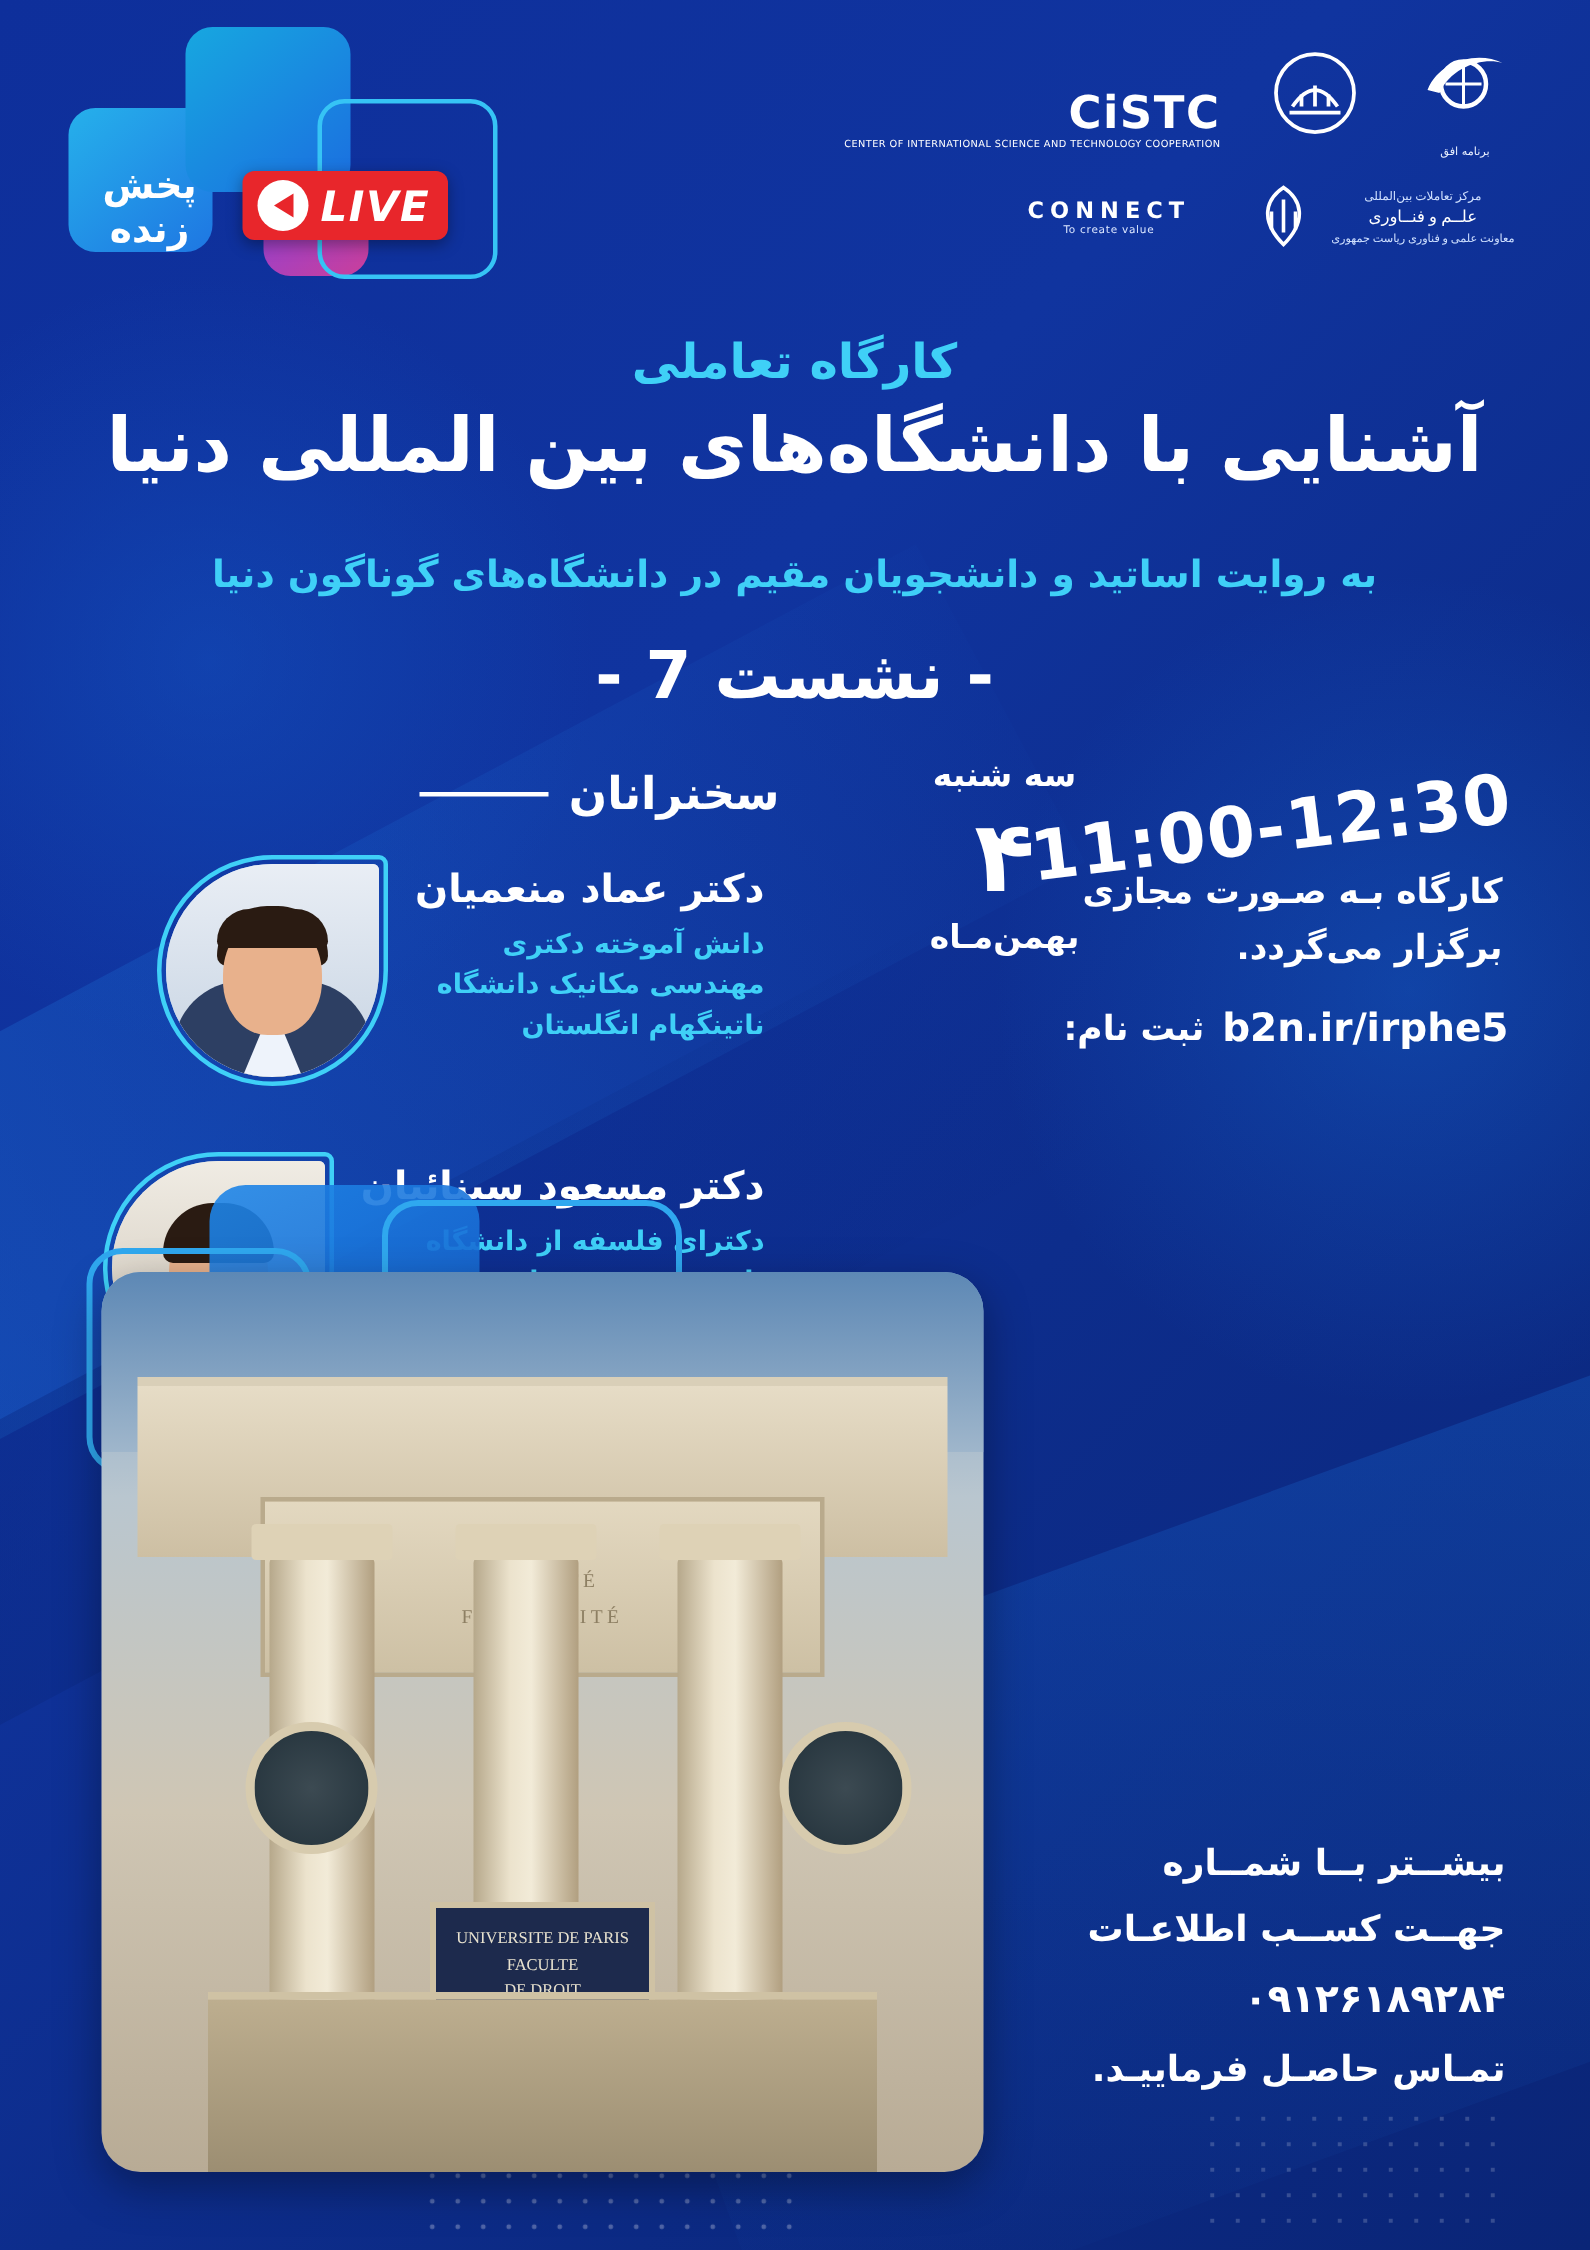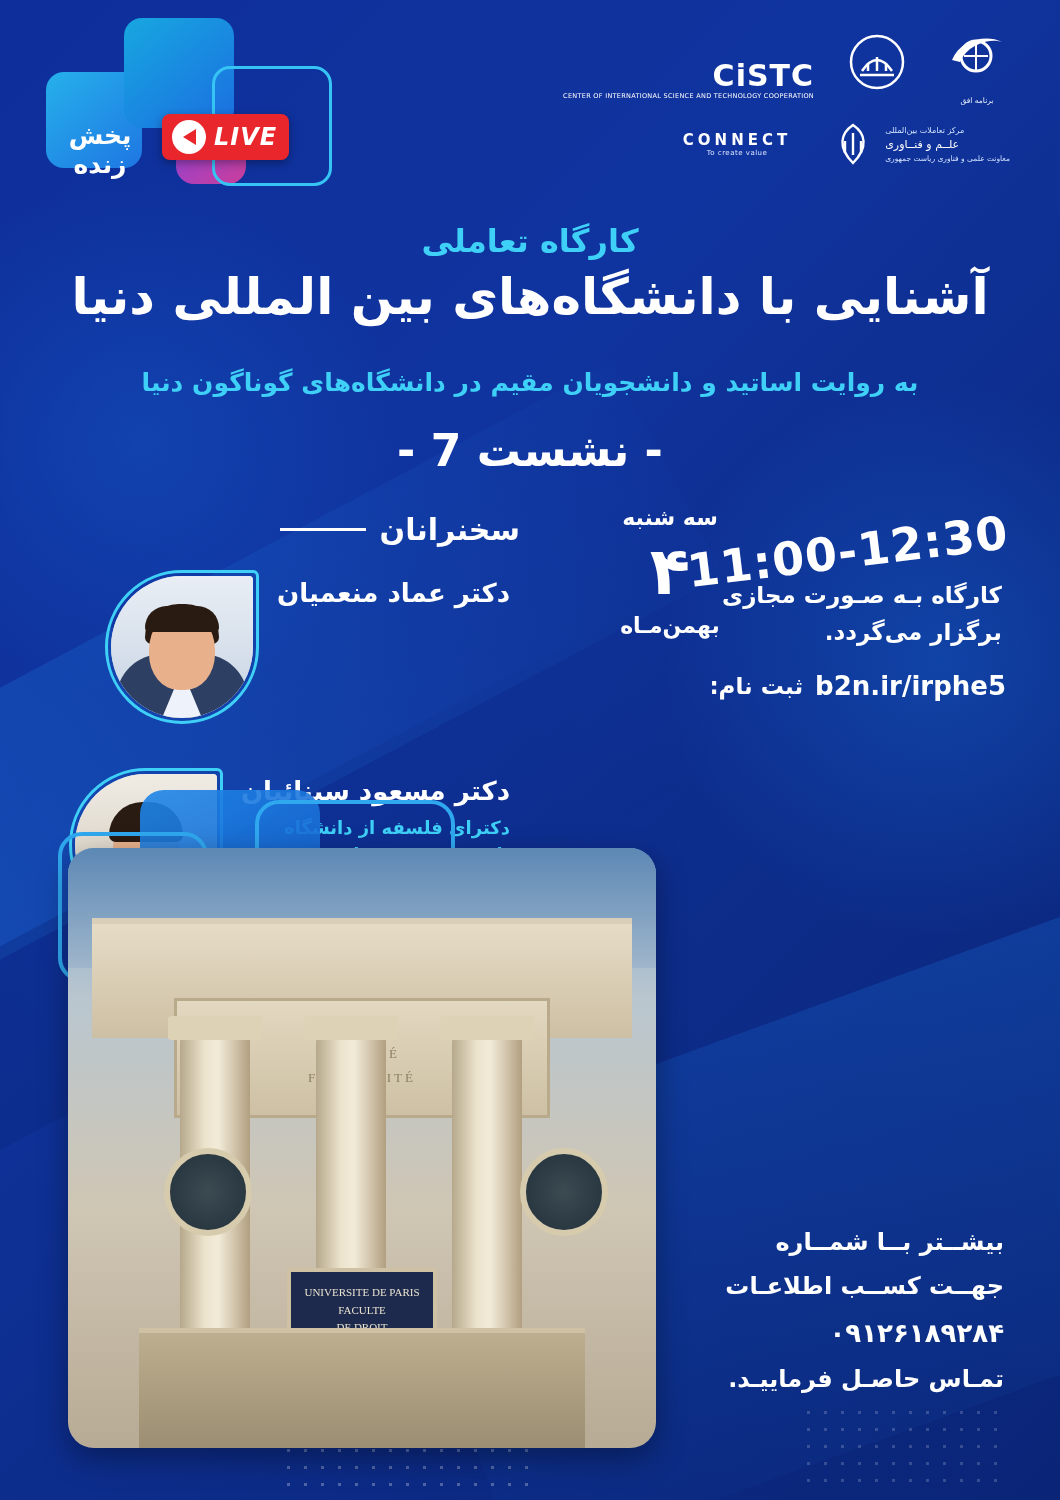--- a/index.html
+++ b/index.html
@@ -62,21 +62,21 @@
   .logo-sq {
     width:74px; height:74px; border-radius:8px;
     display:flex; align-items:center; justify-content:center;
     color:#fff;
   }
   .logo-cap { font-size:7.5px; text-align:center; color:#eaf1ff; margin-top:4px; line-height:1.25; }
   .cistc { color:#fff; font-weight:bold; font-size:30px; letter-spacing:1px;margin-top:36px; }
   .cistc small { display:block; font-size:6.5px; font-weight:normal; letter-spacing:.3px; line-height:1.2; }
   .logo-row-2 { display:flex; align-items:center; gap:40px; margin-top:16px; margin-right:4px;}
   .iran-logo { display:flex; align-items:center; gap:10px; }
-  .iran-text { text-align:left; color:#fff; font-size:9px; line-height:1.5; }
+  .iran-text { text-align:center; color:#fff; font-size:9px; line-height:1.5;font-family:Liberation Serif, serif; }
   .iran-text .t1 { font-size:8px; color:#cfe0ff;}
   .iran-text .t2 { font-size:11px; letter-spacing:2px;}
   .iran-text .t3 { font-size:7.5px; color:#cfe0ff;}
   .connect { color:#fff; text-align:center;}
   .connect .c1 { font-size:15px; letter-spacing:4px; font-weight:bold;}
   .connect .c2 { font-size:7px; letter-spacing:.5px; color:#dbe6ff;}
 
   
   .live-area { position:absolute; top:14px; left:44px; width:450px; height:190px; }
   .live-sq {
@@ -90,31 +90,31 @@
     position:absolute; left:104px; top:38px;
     color:#fff; font-size:25px; font-weight:bold; direction:ltr;
     text-shadow:0 1px 3px rgba(0,0,0,.35); white-space:nowrap;
   }
   .live-pill {
     position:absolute; left:118px; top:100px;
     background:#e8262b; color:#fff; border-radius:8px;
     padding:6px 12px 6px 10px; display:flex; align-items:center; gap:8px;
     box-shadow:0 3px 10px rgba(0,0,0,.35);
   }
-  .live-pill .lbl { font-weight:bold; font-size:24px; letter-spacing:1px; font-style:italic; direction:ltr;}
+  .live-pill .lbl { font-weight:bold; font-size:28px; letter-spacing:1px; font-style:italic; direction:ltr;}
   .live-circle {
     width:34px; height:34px; border-radius:50%; background:#fff;
     display:flex; align-items:center; justify-content:center;
   }
   .live-circle .tri {
     width:0;height:0;border-top:8px solid transparent;border-bottom:8px solid transparent;
     border-right:13px solid #e8262b;
   }
   .pakhsh {
-    position:absolute; left:8px; top:108px; width:96px;
+    position:absolute; left:8px; top:96px; width:96px;
     color:#fff; font-size:25px; font-weight:bold; text-align:center; line-height:1.15;
   }
 
   
   .t-kargah {
     position:absolute; top:222px; width:100%; text-align:center;
     color:#3fd0f7; font-size:32px; font-weight:bold;
   }
   .t-main {
     position:absolute; top:268px; width:100%; text-align:center;
@@ -364,20 +364,23 @@
   <div class="t-session">- نشست 7 -</div>
 
   <div class="sp-head">
     <span class="txt">سخنرانان</span>
     <span class="line"></span>
   </div>
 
   <div class="speaker sp1">
     <div class="sp-txt">
       <div class="sp-name">دکتر عماد منعمیان</div>
+      <div class="sp-desc" style="white-space:pre-line">دانش آموخته دکتری
+مهندسی مکانیک دانشگاه
+ناتینگهام انگلستان</div>
     </div>
     <div class="avatar-wrap">
       <div class="avatar-frame"></div>
       <div class="avatar">
         <div class="face f-bg1"></div>
         <div class="f-body"></div>
         <div class="f-shirt"></div>
         <div class="f-hair"></div>
         <div class="f-head"></div>
         <div class="f-hair" style="height:26px;top:30px;"></div>

